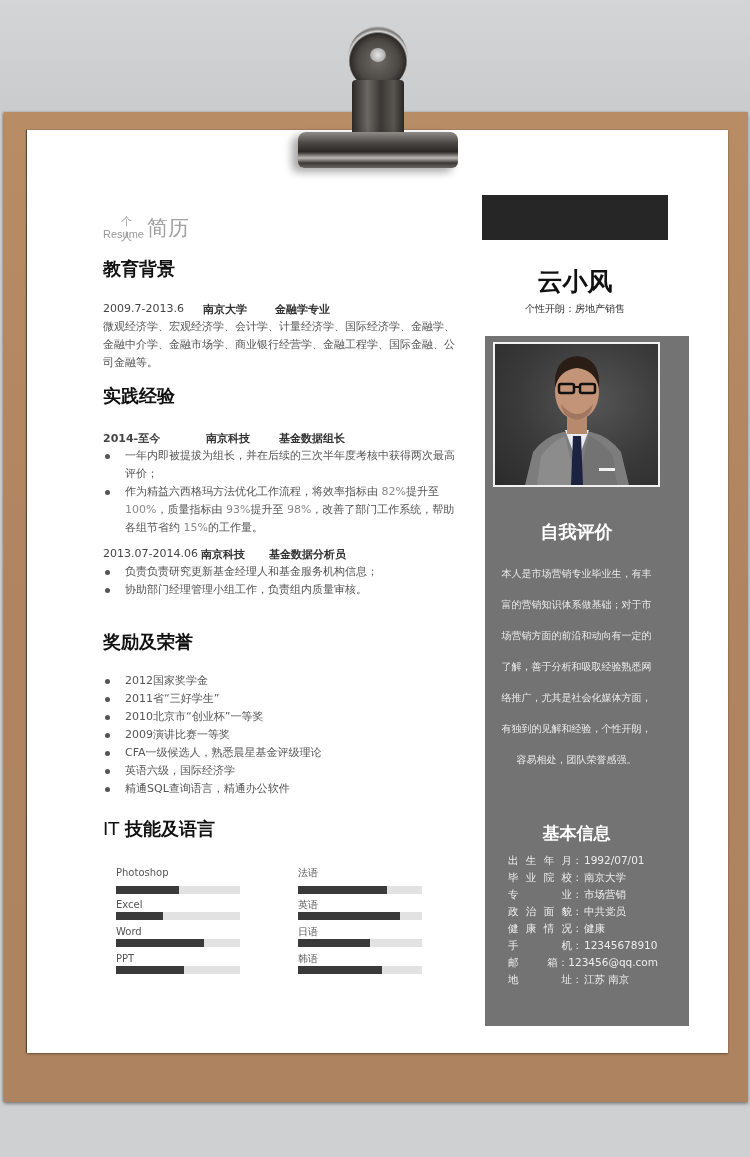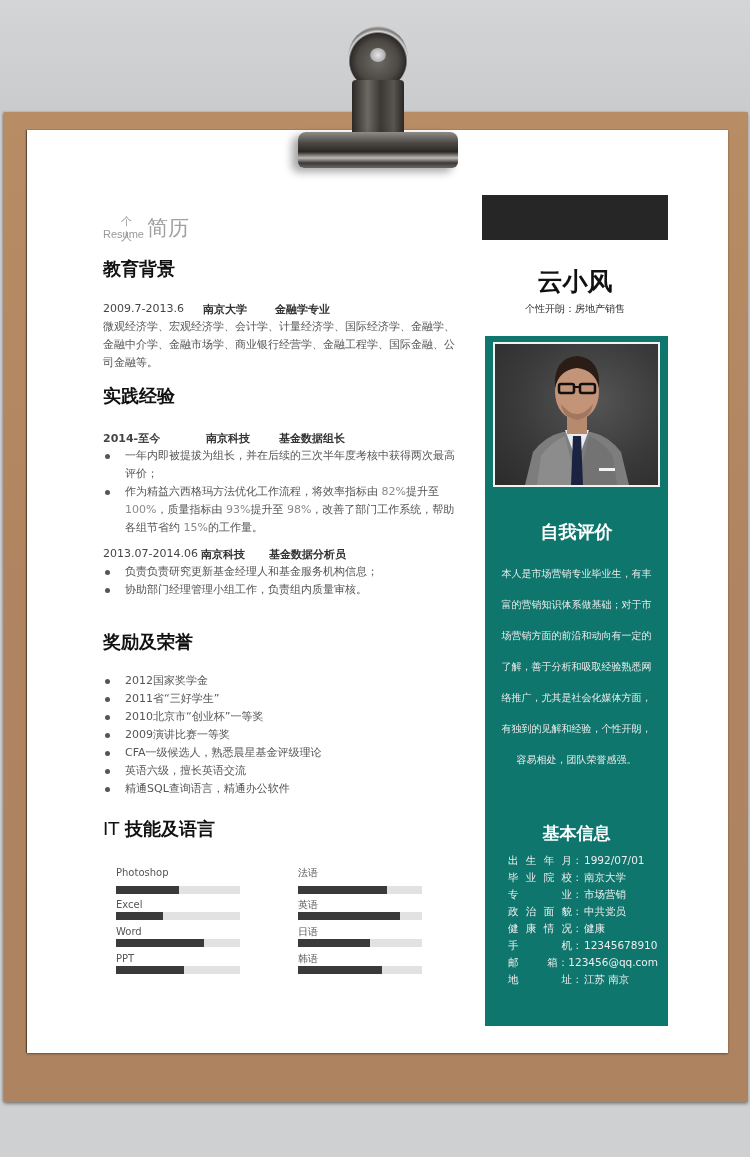--- a/index.html
+++ b/index.html
@@ -65,21 +65,21 @@
   .skills { position: absolute; top: 866px; }
   .skill { position: relative; height: 27px; }
   .skill-label { font-size: 10px; color: #555; line-height: 13px; display: block; font-family: "DejaVu Sans", sans-serif; }
   .skill-track { position: absolute; left: 0; width: 124px; height: 8px; background: #e2e2e2; }
   .skill-fill { height: 100%; background: #3a3a3a; }
 
   
   .top-bar { position: absolute; left: 482px; top: 195px; width: 186px; height: 45px; background: #262626; }
   .name { position: absolute; left: 482px; top: 265px; width: 186px; text-align: center; font-size: 25px; font-weight: bold; color: #111; }
   .job { position: absolute; left: 482px; top: 302px; width: 186px; text-align: center; font-size: 10px; color: #333; }
-  .panel { position: absolute; left: 485px; top: 336px; width: 183px; height: 690px; background: #0f766e; }
+  .panel { position: absolute; left: 485px; top: 336px; width: 204px; height: 690px; background: #737373; }
   .photo-frame { position: absolute; left: 8px; top: 6px; width: 167px; height: 145px; border: 2px solid #f2f2f2; overflow: hidden;
     background: radial-gradient(ellipse at 60% 40%, #555 0%, #3a3a3a 55%, #2b2b2b 100%); }
   .photo-frame svg { position: absolute; left: 0; top: 0; }
   .panel-h { position: absolute; left: 0; width: 183px; text-align: center; color: #fff; font-weight: bold; font-size: 18px; }
   .eval { position: absolute; left: 14px; top: 222px; width: 155px; font-size: 10px; color: #eaeaea; line-height: 31px; text-align: center; }
   .info { position: absolute; left: 23px; top: 516px; width: 150px; }
   .info-row { font-size: 10.5px; color: #ededed; line-height: 17px; white-space: nowrap; display: flex; }
   .info-k { width: 64px; display: flex; justify-content: space-between; }
 </style>
 </head>
@@ -132,21 +132,21 @@
     <li><span>协助部门经理管理小组工作，负责组内质量审核。</span></li>
   </ul>
 
 <div class="sec-h" style="top:630px;">奖励及荣誉</div>
 <ul class="bullets" style="top:672px;" id="awards">
     <li>2012国家奖学金</li>
     <li>2011省“三好学生”</li>
     <li>2010北京市“创业杯”一等奖</li>
     <li>2009演讲比赛一等奖</li>
     <li>CFA一级候选人，熟悉晨星基金评级理论</li>
-    <li>英语六级，擅长英语交流</li>
+    <li>英语六级，国际经济学</li>
     <li>精通SQL查询语言，精通办公软件</li>
   </ul>
 
 <div class="sec-h" style="top:817px;"><span class="it">IT </span><span>技能及语言</span></div>
 <div class="skills" style="left:116px;" id="itskills">
     <div class="skill" style="height: 32px;">
       <span class="skill-label">Photoshop</span>
       <div class="skill-track" style="top: 20px;">
         <div class="skill-fill" style="width: 51%;"></div>
       </div>

